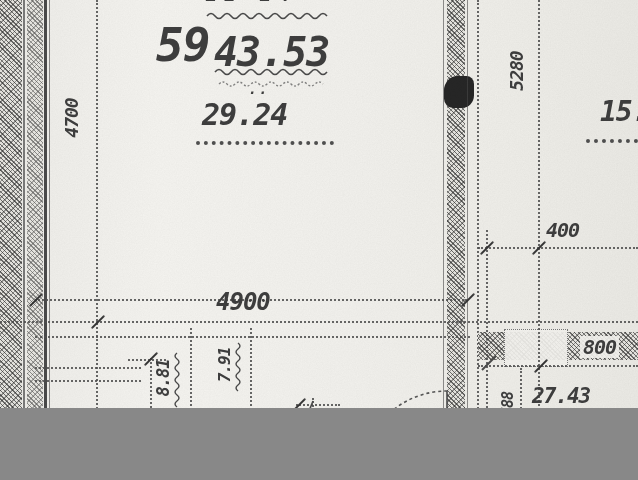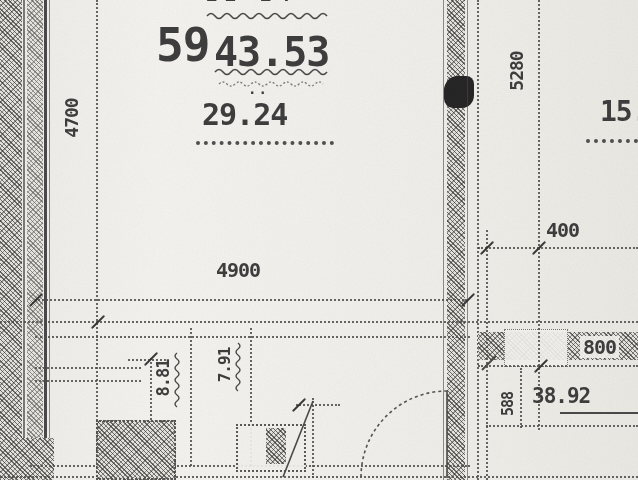--- a/index.html
+++ b/index.html
@@ -1,19 +1,20 @@
 <!DOCTYPE html>
 <html><head>
 <meta charset="utf-8">
 <style>
   html,body{margin:0;padding:0;background:#888;}
   #canvas{
-    position:relative;width:638px;height:480px;overflow:hidden;
+    position:relative;width:638px;height:408px;overflow:hidden;
     background:linear-gradient(90deg,#eeede9 0%,#f5f4f0 25%,#f2f1ed 55%,#efeee9 80%,#ebeae5 100%);
     font-family:"DejaVu Sans",sans-serif;
+    font-style:italic;
   }
   .txt{
     position:absolute;color:#3e3e3e;filter:blur(.35px);
     font-family:"DejaVu Sans Mono","DejaVu Sans",monospace;
     font-weight:bold;letter-spacing:-1px;white-space:nowrap;line-height:1;
   }
   .hdot{position:absolute;height:0;border-top:2px dotted #4e4e4e;opacity:.85;}
   .hdot.big{border-top:4px dotted #3f3f3f;opacity:.9;}
   .vdot{position:absolute;width:0;border-left:2px dotted #4e4e4e;opacity:.85;}
   .tick{position:absolute;width:18px;height:2px;background:#333;transform:rotate(-45deg);border-radius:1px;filter:blur(.3px);}
@@ -111,23 +112,23 @@
   </svg>
   <svg class="overlay" style="left:218px;top:79px;opacity:.7;" width="112" height="9">
     <path d="M1 5 Q5 1 9 5 T17 5 T25 5 T33 5 T41 5 T49 5 T57 5 T65 5 T73 5 T81 5 T89 5 T97 5 T105 5" fill="none" stroke="#555" stroke-width="1.4" stroke-dasharray="2 2"></path>
   </svg>
   <div class="txt" style="left:248px;top:86px;font-size:14px;letter-spacing:2px;">··</div>
   <div class="txt" style="left:202px;top:100px;font-size:30px;">29.24</div>
   <div class="hdot big" style="left:196px;top:141px;width:138px;"></div>
 
   <div class="txt" style="left:600px;top:98px;font-size:28px;">15.</div>
   <div class="hdot big" style="left:586px;top:139px;width:52px;"></div>
-  <div class="txt" style="left:532px;top:386px;font-size:21px;">38.92</div>
+  <div class="txt" style="left:532px;top:386px;font-size:21px;">27.43</div>
 
-  <div class="txt" style="left:216px;top:260px;font-size:20px;">4900</div>
+  <div class="txt" style="left:216px;top:290px;font-size:24px;">4900</div>
   <div class="txt" style="left:546px;top:220px;font-size:20px;">400</div>
   <div class="txt paperpatch" style="left:566px;top:336px;font-size:20px;padding:1px 3px;">800</div>
 
   <div class="rotbox rot" style="left:60px;top:168px;width:100px;height:24px;">
     <span class="txt" style="font-size:18px;">4700</span>
   </div>
   <div class="rotbox rot" style="left:504px;top:120px;width:98px;height:26px;">
     <span class="txt" style="font-size:18px;">5280</span>
   </div>
   <div class="rotbox rot" style="left:498px;top:432px;width:56px;height:20px;">

